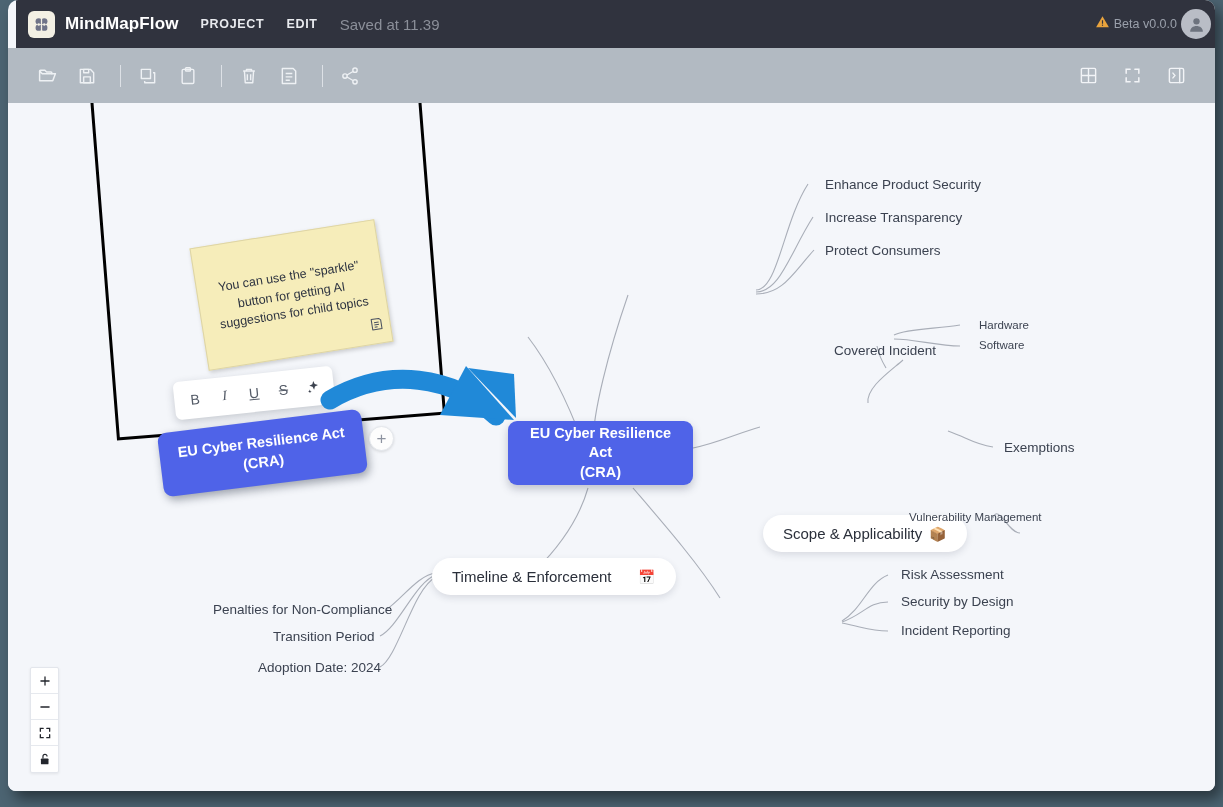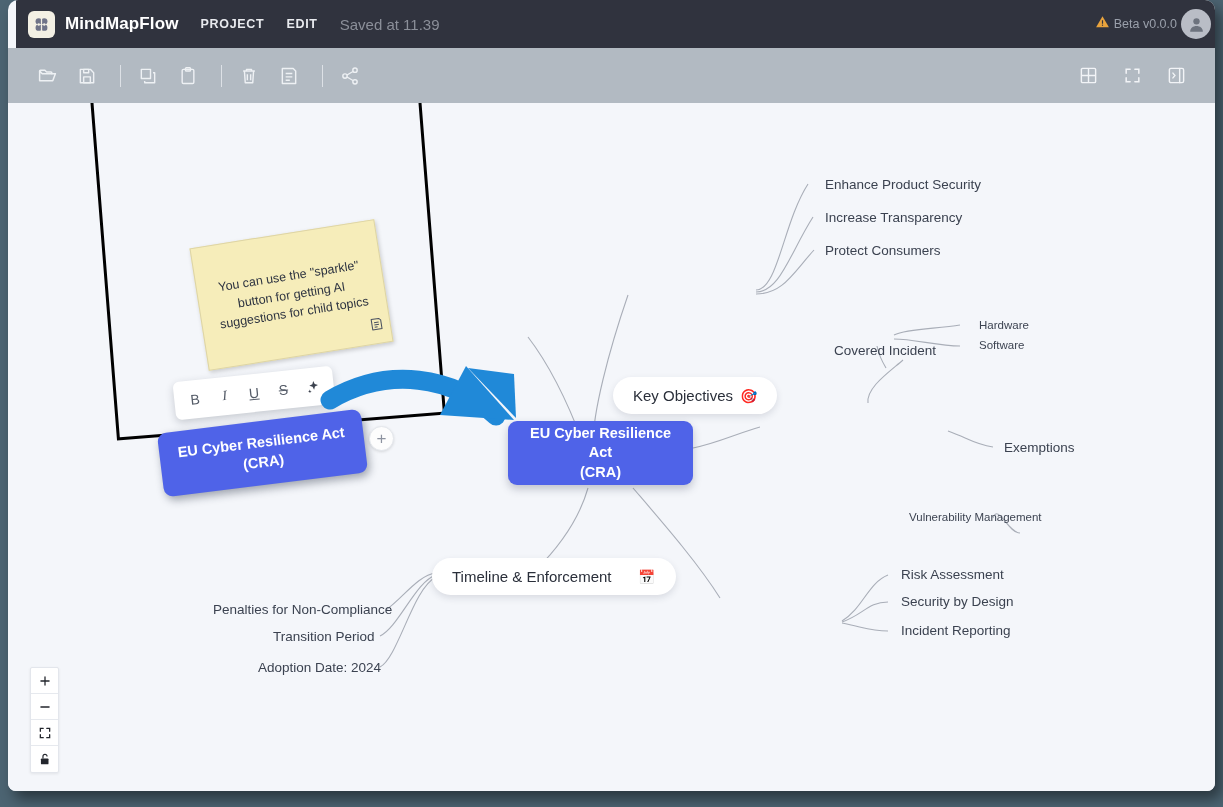--- a/index.html
+++ b/index.html
@@ -387,26 +387,26 @@
       </g>
     </svg>
 
     <div class="node root" style="left:500px; top:318px; width:185px; height:64px;">
       <div>
         <span>EU Cyber Resilience Act</span><br>
         <span>(CRA)</span>
       </div>
     </div>
 
-    <div class="node" style="left:605px; top:274px;">
-      <span>Key Objectives</span>
-      <span class="emo">🎯</span>
-    </div>
-
-
+
+
+    <div class="node" style="left:755px; top:412px;">
+      <span>Scope &amp; Applicability</span>
+      <span class="emo">📦</span>
+    </div>
 
     <div class="node" style="left:424px; top:455px;gap:20px;">
       <span>Timeline &amp; Enforcement</span>
       <span class="emo">📅</span>
     </div>
 
 
     <div class="leaf" style="left:817px; top:74px;">Enhance Product Security</div>
     <div class="leaf" style="left:817px; top:107px;">Increase Transparency</div>
     <div class="leaf" style="left:817px; top:140px;">Protect Consumers</div>

